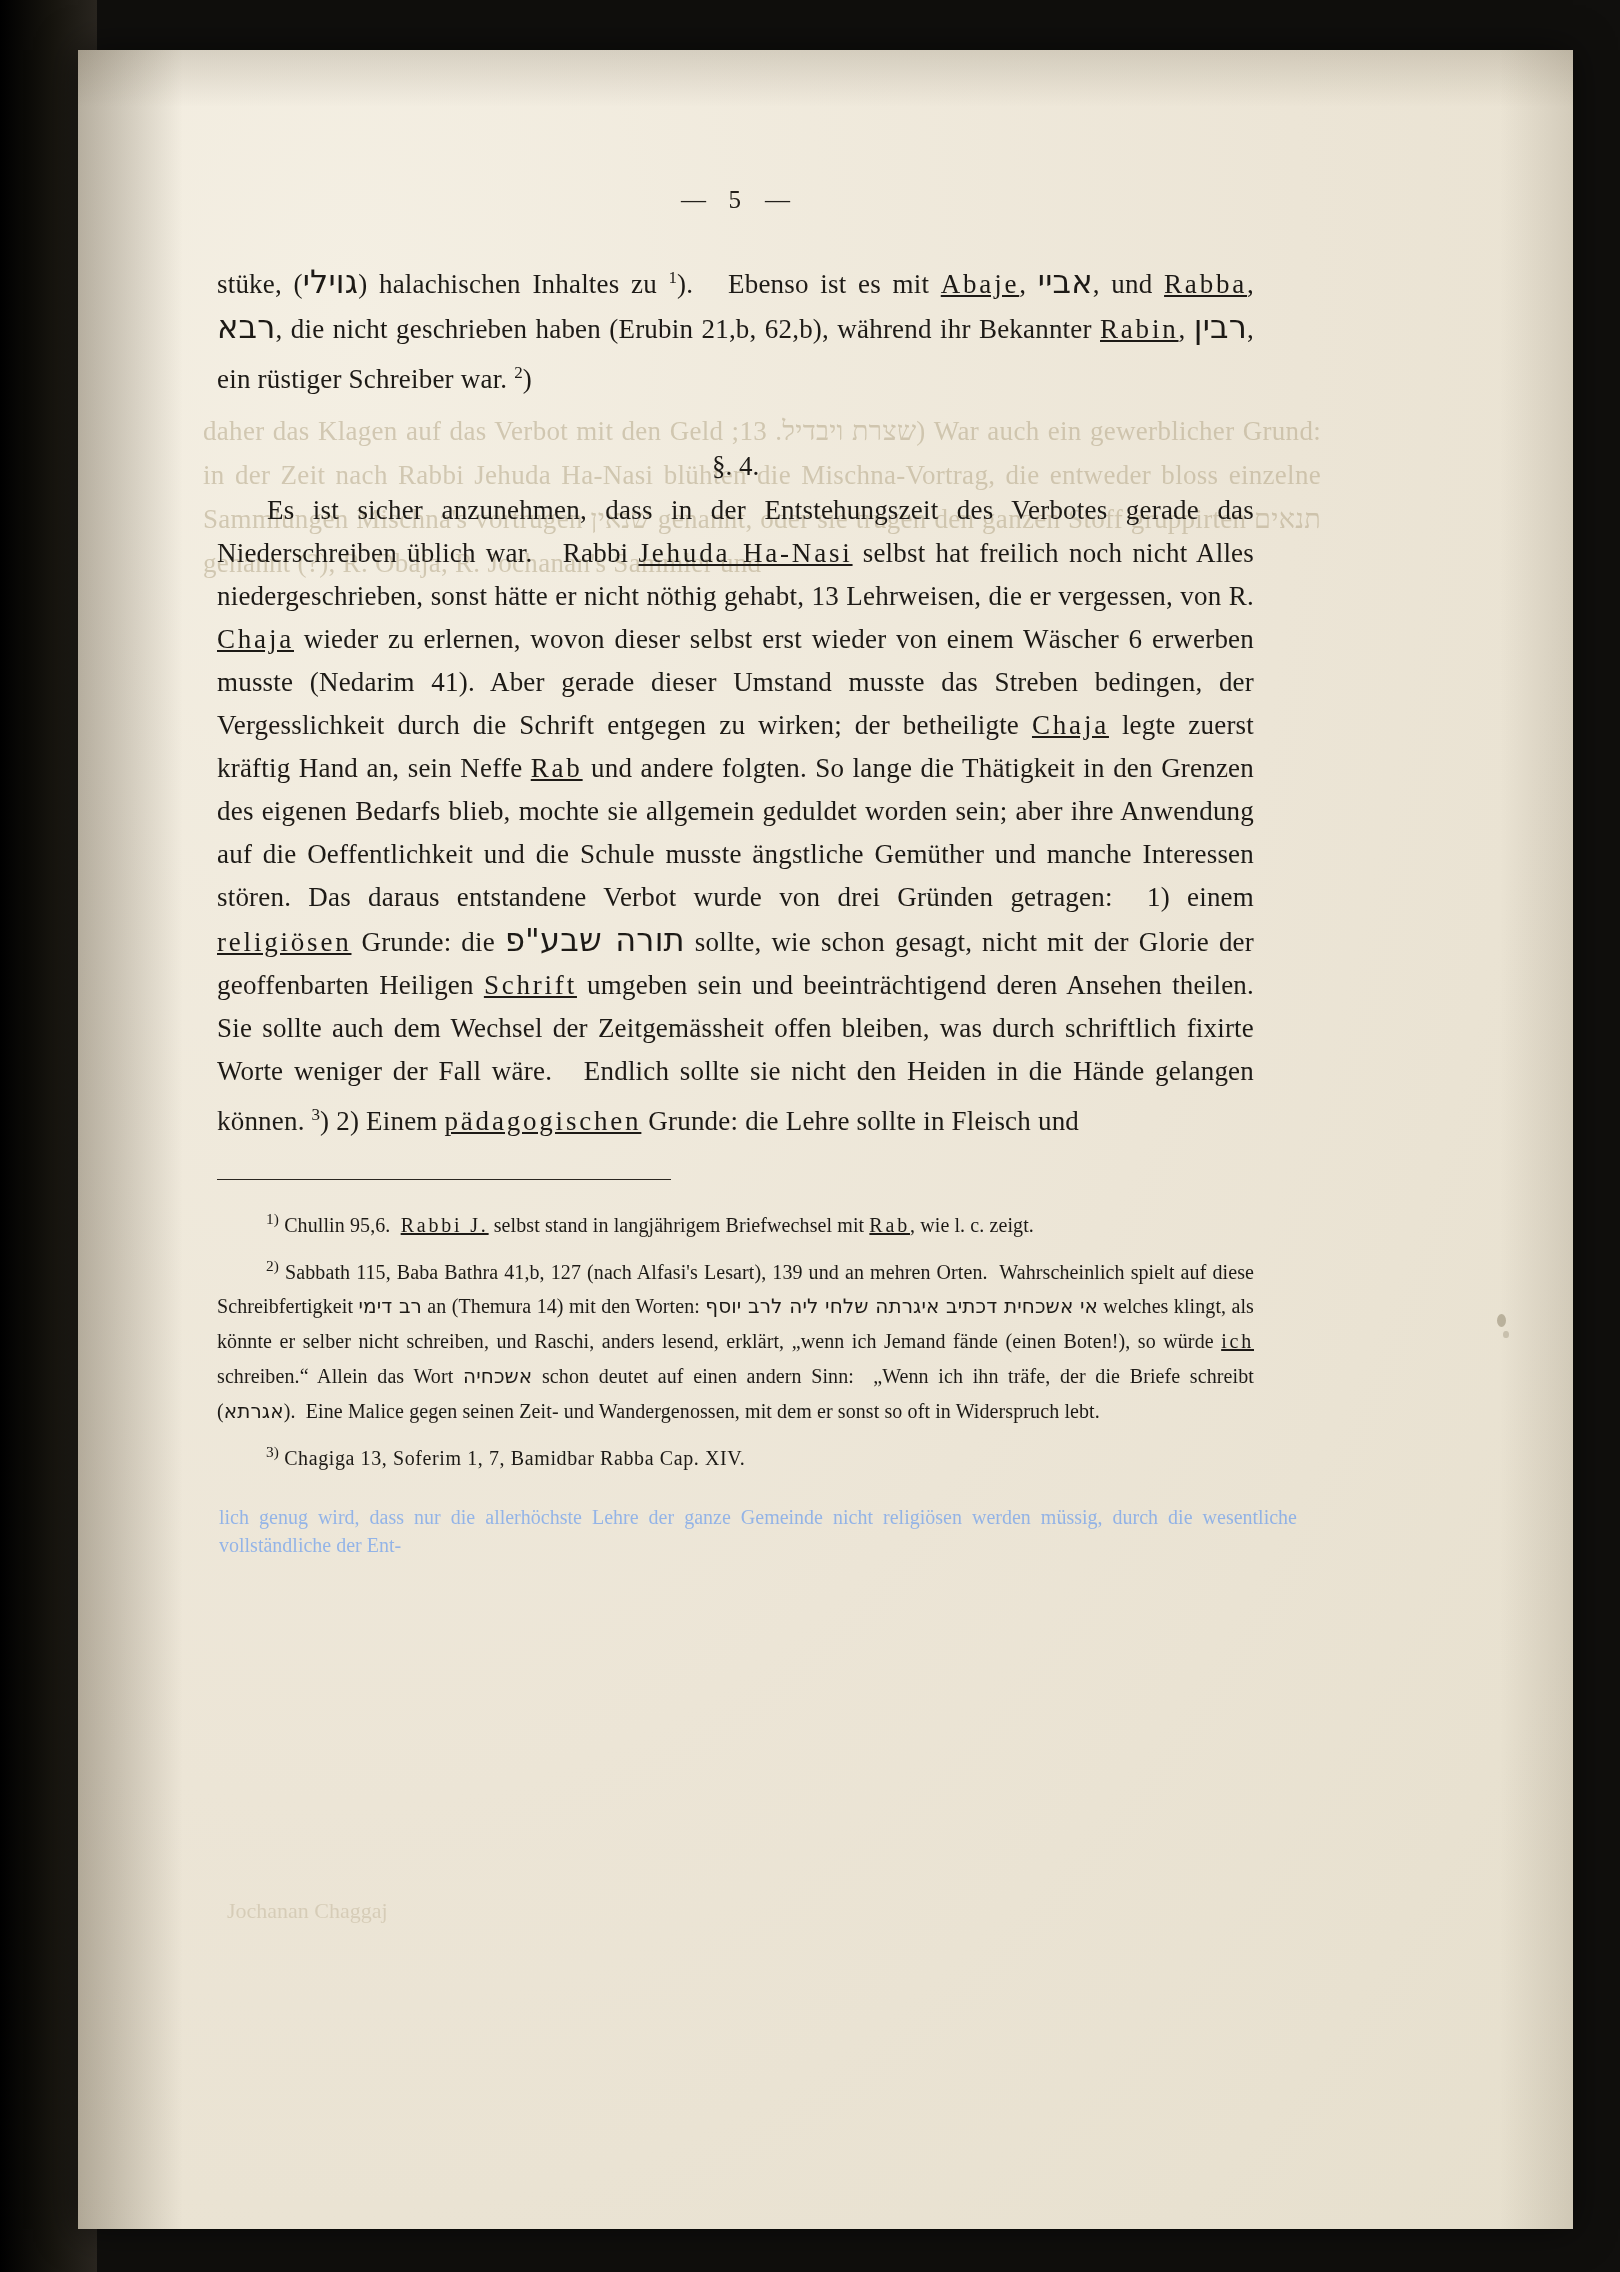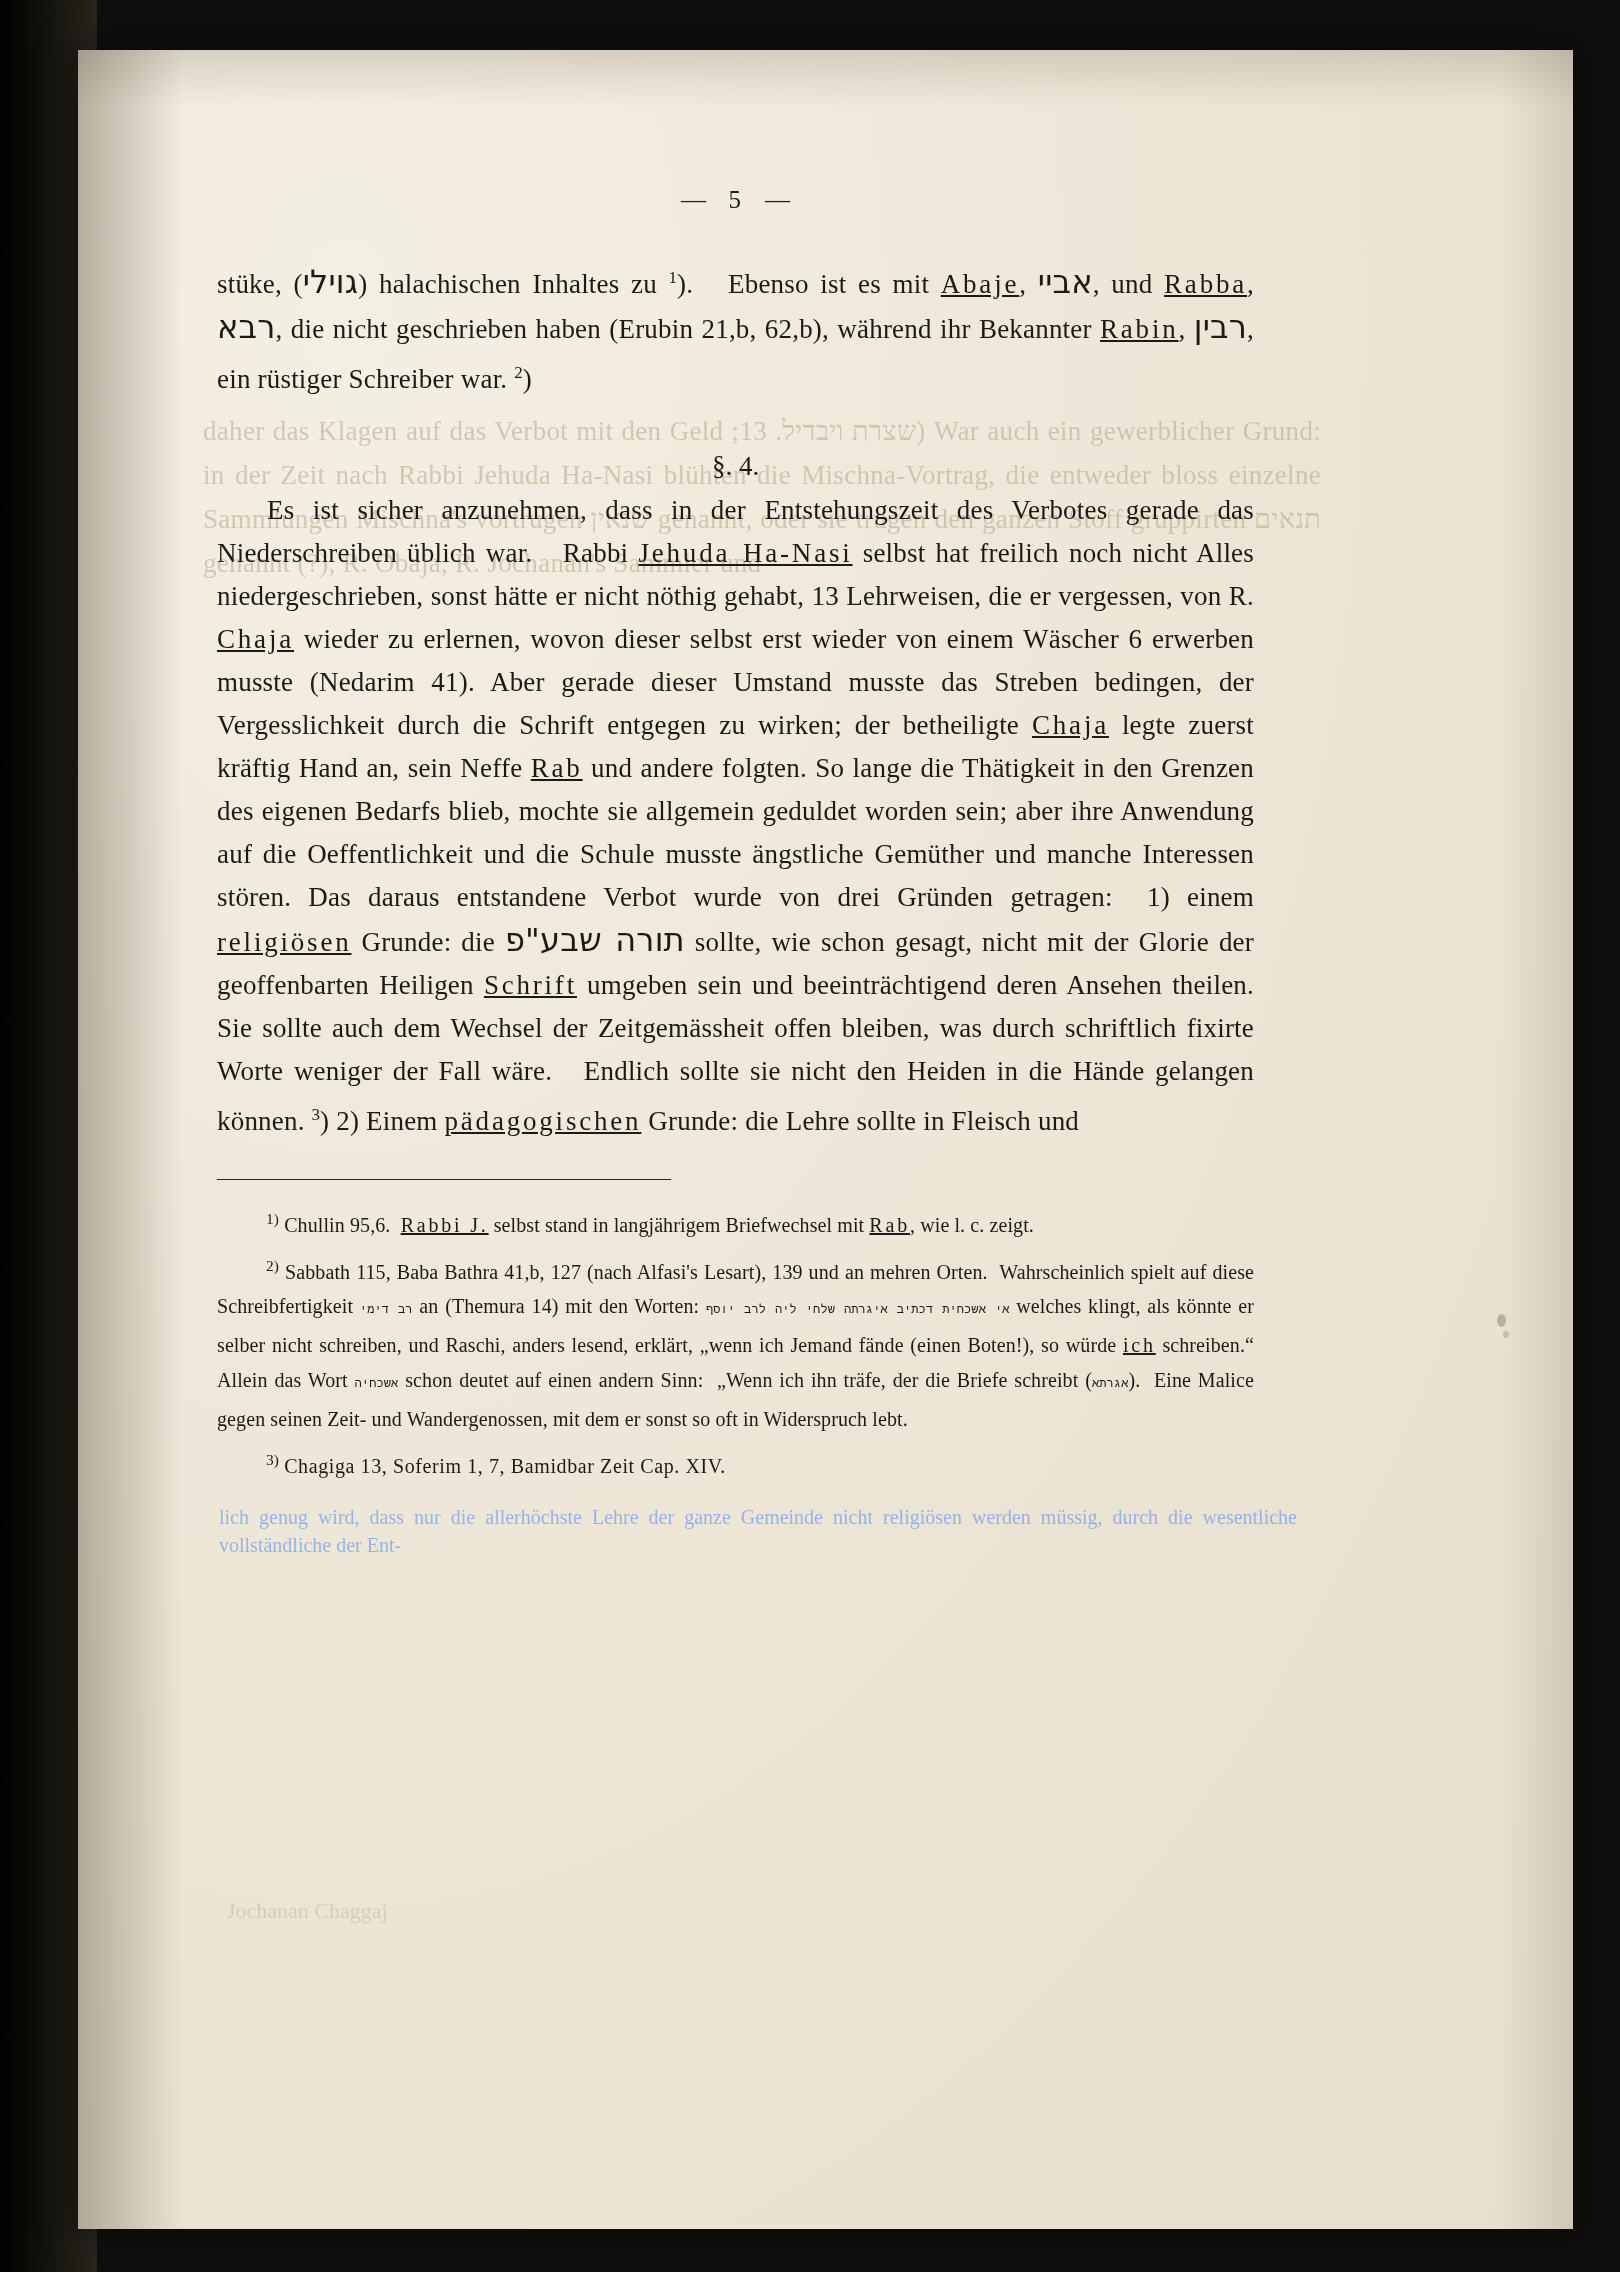--- a/index.html
+++ b/index.html
@@ -174,21 +174,21 @@
     background: #2a2620;
   }
 
   .fn-p {
     font-size: 20px;
     line-height: 35px;
     text-align: justify;
     margin: 0 0 4.9px 0;
     letter-spacing: 0.1px;
   }
-  .fn-p .heb { font-size: 12px; font-family: Liberation Mono, monospace; }
+  .fn-p .heb { font-size: 20px; }
   .fn-indent { text-indent: 49px; }
 
   .fn-mark {
     font-size: 15.4px;
     vertical-align: super;
   }
 
   
   .speck {
     position: absolute;
@@ -229,17 +229,17 @@
     <div class="section-head">§. 4.</div>
 
     <p class="body-p indent">Es ist sicher anzunehmen, dass in der Entstehungszeit des Verbotes gerade das Niederschreiben üblich war.&nbsp;&nbsp; Rabbi <span class="sc">Jehuda Ha-Nasi</span> selbst hat freilich noch nicht Alles niedergeschrieben, sonst hätte er nicht nöthig gehabt, 13 Lehrweisen, die er vergessen, von R. <span class="sc">Chaja</span> wieder zu erlernen, wovon dieser selbst erst wieder von einem Wäscher 6 erwerben musste (Nedarim 41). Aber gerade dieser Umstand musste das Streben bedingen, der Vergesslichkeit durch die Schrift entgegen zu wirken; der betheiligte <span class="sc">Chaja</span> legte zuerst kräftig Hand an, sein Neffe <span class="sc">Rab</span> und andere folgten. So lange die Thätigkeit in den Grenzen des eigenen Bedarfs blieb, mochte sie allgemein geduldet worden sein; aber ihre Anwendung auf die Oeffentlichkeit und die Schule musste ängstliche Gemüther und manche Interessen stören. Das daraus entstandene Verbot wurde von drei Gründen getragen:&nbsp; 1) einem <span class="sc">religiösen</span> Grunde: die <span class="heb">תורה שבע"פ</span> sollte, wie schon gesagt, nicht mit der Glorie der geoffenbarten Heiligen <span class="sc">Schrift</span> umgeben sein und beeinträchtigend deren Ansehen theilen. Sie sollte auch dem Wechsel der Zeitgemässheit offen bleiben, was durch schriftlich fixirte Worte weniger der Fall wäre.&nbsp;&nbsp; Endlich sollte sie nicht den Heiden in die Hände gelangen können. <sup class="fn">3</sup>) 2) Einem <span class="sc">pädagogischen</span> Grunde: die Lehre sollte in Fleisch und</p>
 
     <div id="footnote-rule"></div>
 
     <p class="fn-p fn-indent"><span class="fn-mark">1)</span> Chullin 95,6.&nbsp; <span class="sc">Rabbi J.</span> selbst stand in langjährigem Briefwechsel mit <span class="sc">Rab</span>, wie l. c. zeigt.</p>
 
     <p class="fn-p fn-indent"><span class="fn-mark">2)</span> Sabbath 115, Baba Bathra 41,b, 127 (nach Alfasi's Lesart), 139 und an mehren Orten.&nbsp; Wahrscheinlich spielt auf diese Schreibfertigkeit <span class="heb">רב דימי</span> an (Themura 14) mit den Worten: <span class="heb">אי אשכחית דכתיב איגרתה שלחי ליה לרב יוסף</span> welches klingt, als könnte er selber nicht schreiben, und Raschi, anders lesend, erklärt, „wenn ich Jemand fände (einen Boten!), so würde <span class="sc">ich</span> schreiben.“ Allein das Wort <span class="heb">אשכחיה</span> schon deutet auf einen andern Sinn:&nbsp; „Wenn ich ihn träfe, der die Briefe schreibt (<span class="heb">אגרתא</span>).&nbsp; Eine Malice gegen seinen Zeit- und Wandergenossen, mit dem er sonst so oft in Widerspruch lebt.</p>
 
-    <p class="fn-p fn-indent"><span class="fn-mark">3)</span> <span style="letter-spacing:0.6px;">Chagiga 13, Soferim 1, 7, Bamidbar Zeit Cap. XIV.</span></p>
+    <p class="fn-p fn-indent"><span class="fn-mark">3)</span> <span style="letter-spacing:0.6px;">Chagiga 13, Soferim 1, 7, Bamidbar Rabba Cap. XIV.</span></p>
 
   </div>
 </div>
 
 
 </body></html>

